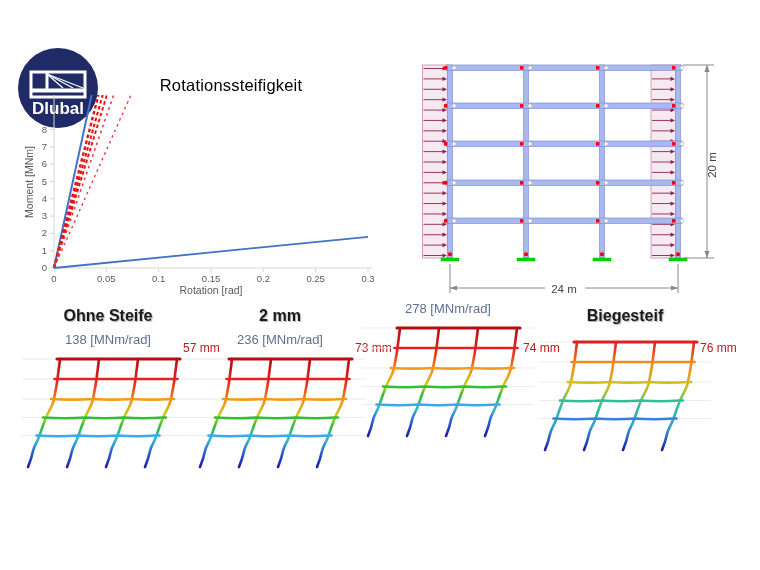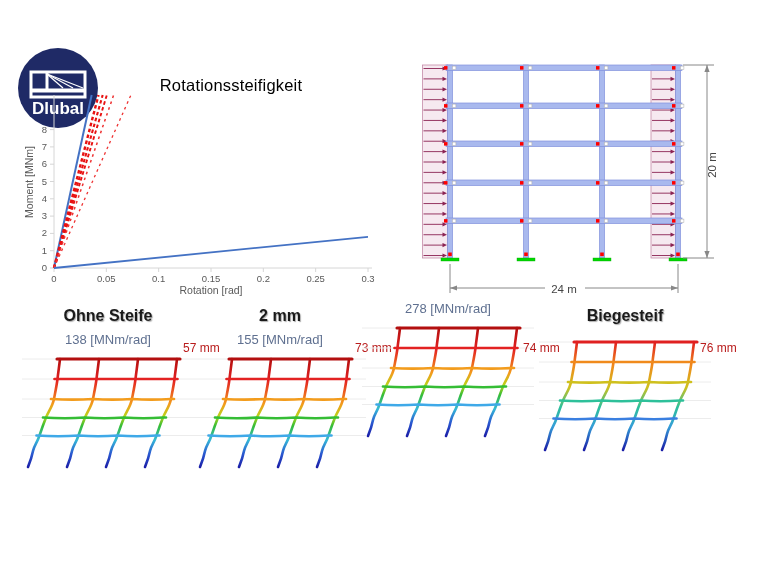--- a/index.html
+++ b/index.html
@@ -276,21 +276,21 @@
         <path d="M 35 11 Q 57.5 11 77 11 Q 96.5 11 116 11 Q 135.5 11 155 11 L 158 11" fill="none" stroke="#b30f0f" stroke-width="3.1" stroke-linecap="round"></path>
         <path d="M 32.5 31 Q 55 31 74.5 31 Q 94 31 113.5 31 Q 133 31 152.5 31 L 155.5 31" fill="none" stroke="#e32222" stroke-width="2.7" stroke-linecap="round"></path>
         <path d="M 29 51 Q 51.5 52.1 71 51 Q 90.5 52.1 110 51 Q 129.5 52.1 149 51 L 152 51" fill="none" stroke="#f39c1c" stroke-width="2.7" stroke-linecap="round"></path>
         <path d="M 21 69.5 Q 43.5 71 63 69.5 Q 82.5 71 102 69.5 Q 121.5 71 141 69.5 L 144 69.5" fill="none" stroke="#35bd35" stroke-width="2.7" stroke-linecap="round"></path>
         <path d="M 14.5 87.5 Q 37 89 56.5 87.5 Q 76 89 95.5 87.5 Q 115 89 134.5 87.5 L 137.5 87.5" fill="none" stroke="#3fa9e8" stroke-width="2.7" stroke-linecap="round"></path>
       </svg>
     <span class="disp">57 mm</span>
   </div>
   <div class="case" style="left:194px">
     <h3 class="case-title">2 mm</h3>
-    <p class="case-sub">155 [MNm/rad]</p>
+    <p class="case-sub">236 [MNm/rad]</p>
     <svg class="deformed" id="f1" width="172" height="128" viewBox="0 0 172 128">
         <defs>
           <linearGradient id="cg1" x1="0" y1="0" x2="0" y2="1">
             <stop offset="0" stop-color="#b30f0f"></stop>
             <stop offset="0.2" stop-color="#e32222"></stop>
             <stop offset="0.42" stop-color="#f39c1c"></stop>
             <stop offset="0.53" stop-color="#b9d41a"></stop>
             <stop offset="0.62" stop-color="#35bd35"></stop>
             <stop offset="0.75" stop-color="#35b8d8"></stop>
             <stop offset="0.88" stop-color="#2a57d0"></stop>

